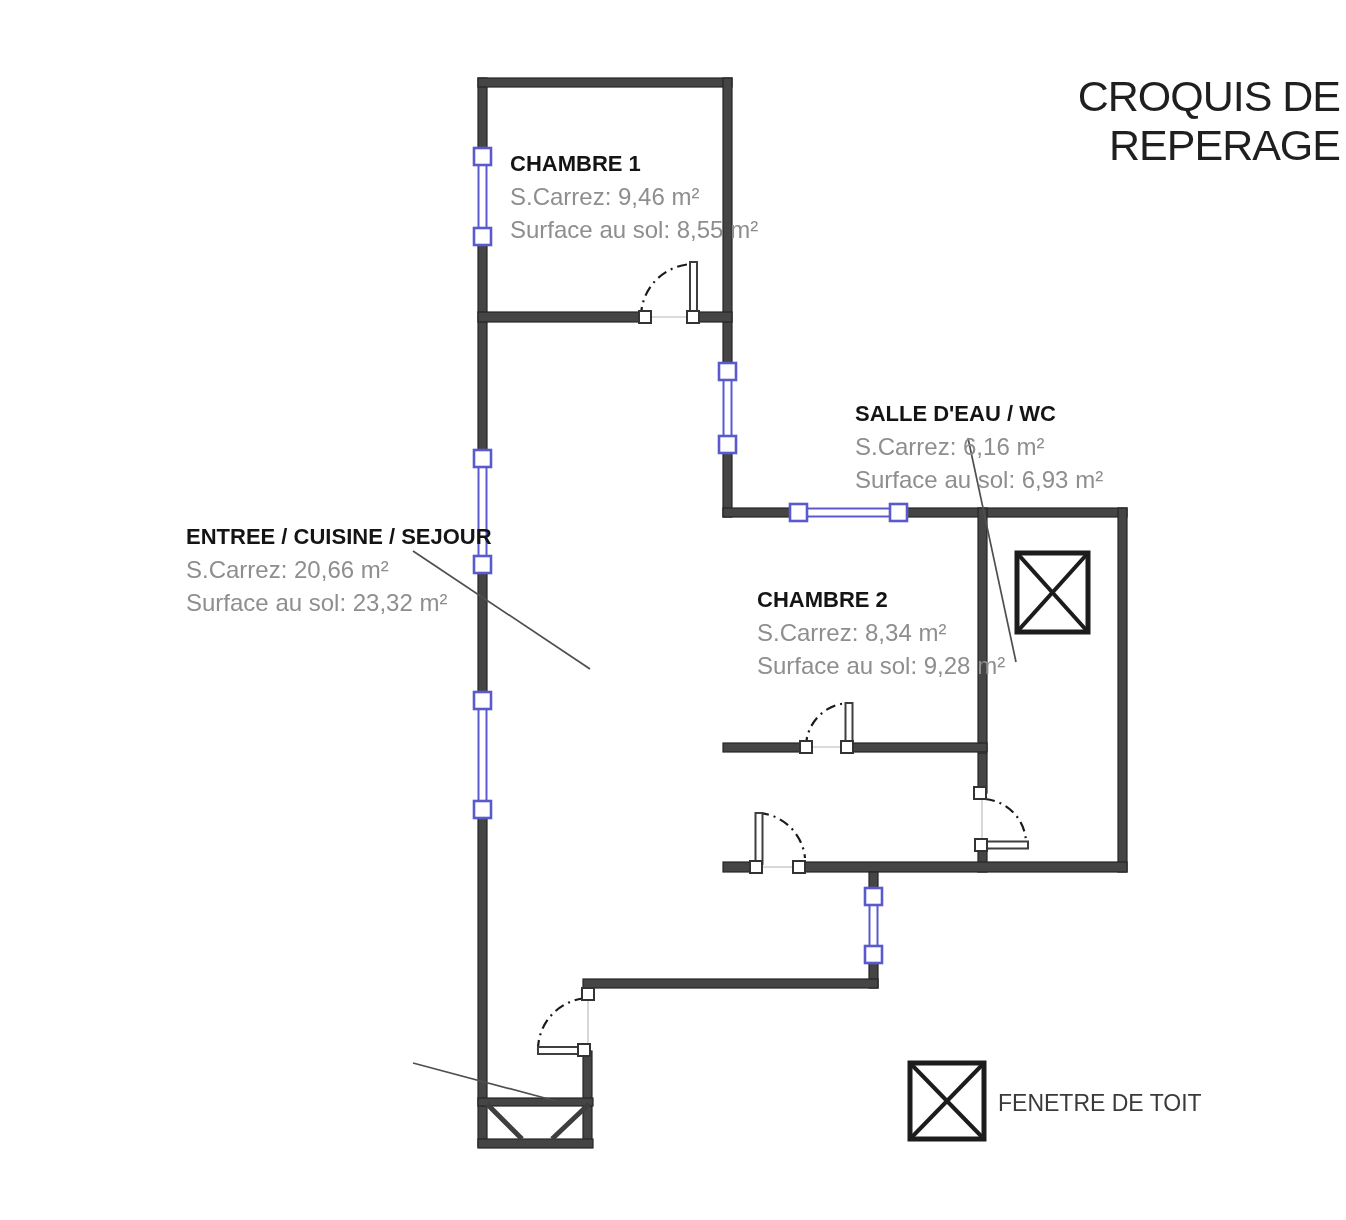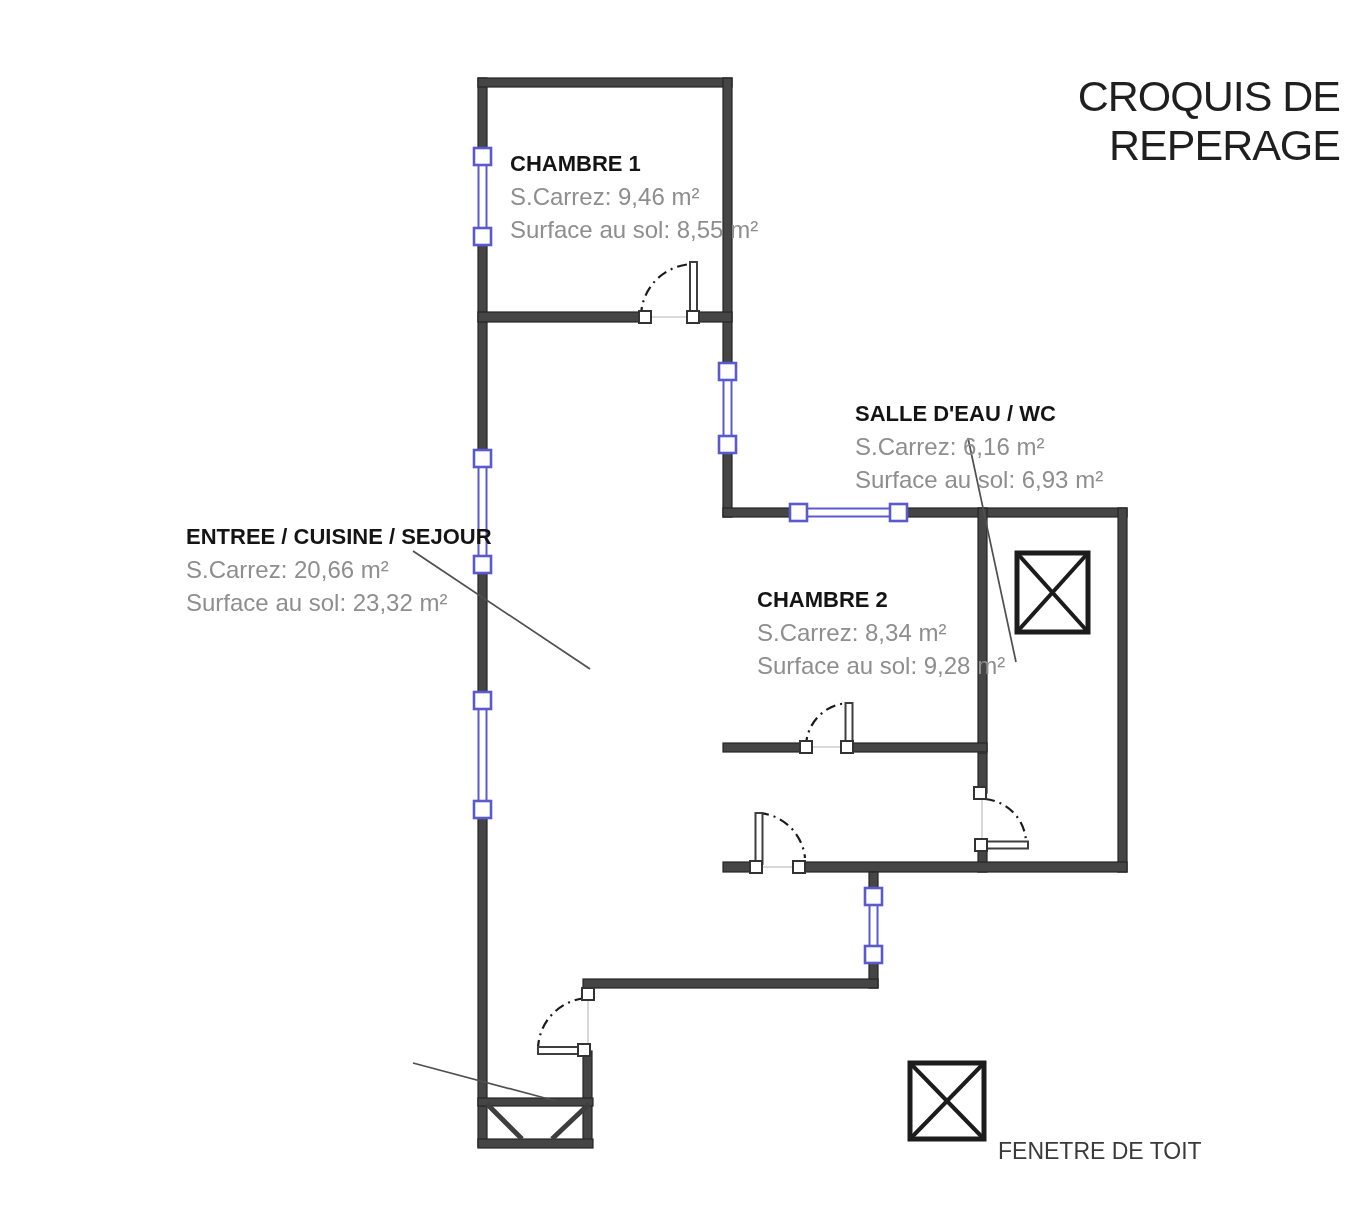--- a/index.html
+++ b/index.html
@@ -4,21 +4,21 @@
 <style>
   html,body{margin:0;padding:0;background:#fff;}
   #page{position:relative;width:1346px;height:1220px;background:#ffffff;overflow:hidden;
         font-family:"Liberation Sans", sans-serif;}
   #plan-svg{position:absolute;left:0;top:0;}
   .lbl{position:absolute;white-space:nowrap;}
   .lbl .name{font-size:22px;font-weight:bold;color:#141414;line-height:32px;display:block;}
   .lbl .detail{font-size:24px;color:#8e8e8e;line-height:33px;display:block;}
   #title{position:absolute;left:840px;top:72px;width:500px;text-align:right;
          font-size:43px;color:#1f1f1f;font-weight:400;letter-spacing:-1px;}
-  #legend-label{position:absolute;left:998px;top:1090px;font-size:23px;color:#3a3a3a;margin-top:48px;}
+  #legend-label{position:absolute;left:998px;top:1090px;font-size:23px;color:#3a3a3a;}
   .wall{fill:#454545;stroke:#262626;stroke-width:1.2;}
   .thresh{stroke:#cfcfcf;stroke-width:1.6;}
   .leaf{fill:#ffffff;stroke:#3f3f3f;stroke-width:2;}
   .dcap{fill:#ffffff;stroke:#333333;stroke-width:2;}
   .wcap{fill:#ffffff;stroke:#5a5ace;stroke-width:2.6;}
   .glaz{fill:#ffffff;stroke:#5a5ace;stroke-width:2;}
   .arc{fill:none;stroke:#1b1b1b;stroke-width:2.2;stroke-dasharray:10 5 2 5;}
   .leader{stroke:#4f4f4f;stroke-width:1.7;}
   .roofwin{fill:#ffffff;stroke:#1c1c1c;stroke-width:5;}
   .roofx{stroke:#1c1c1c;stroke-width:4;}

